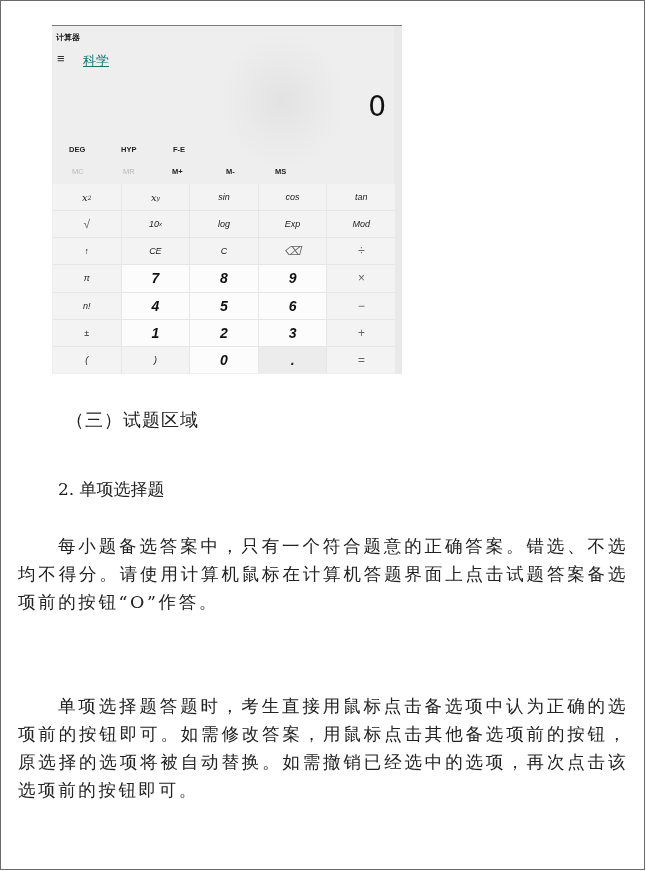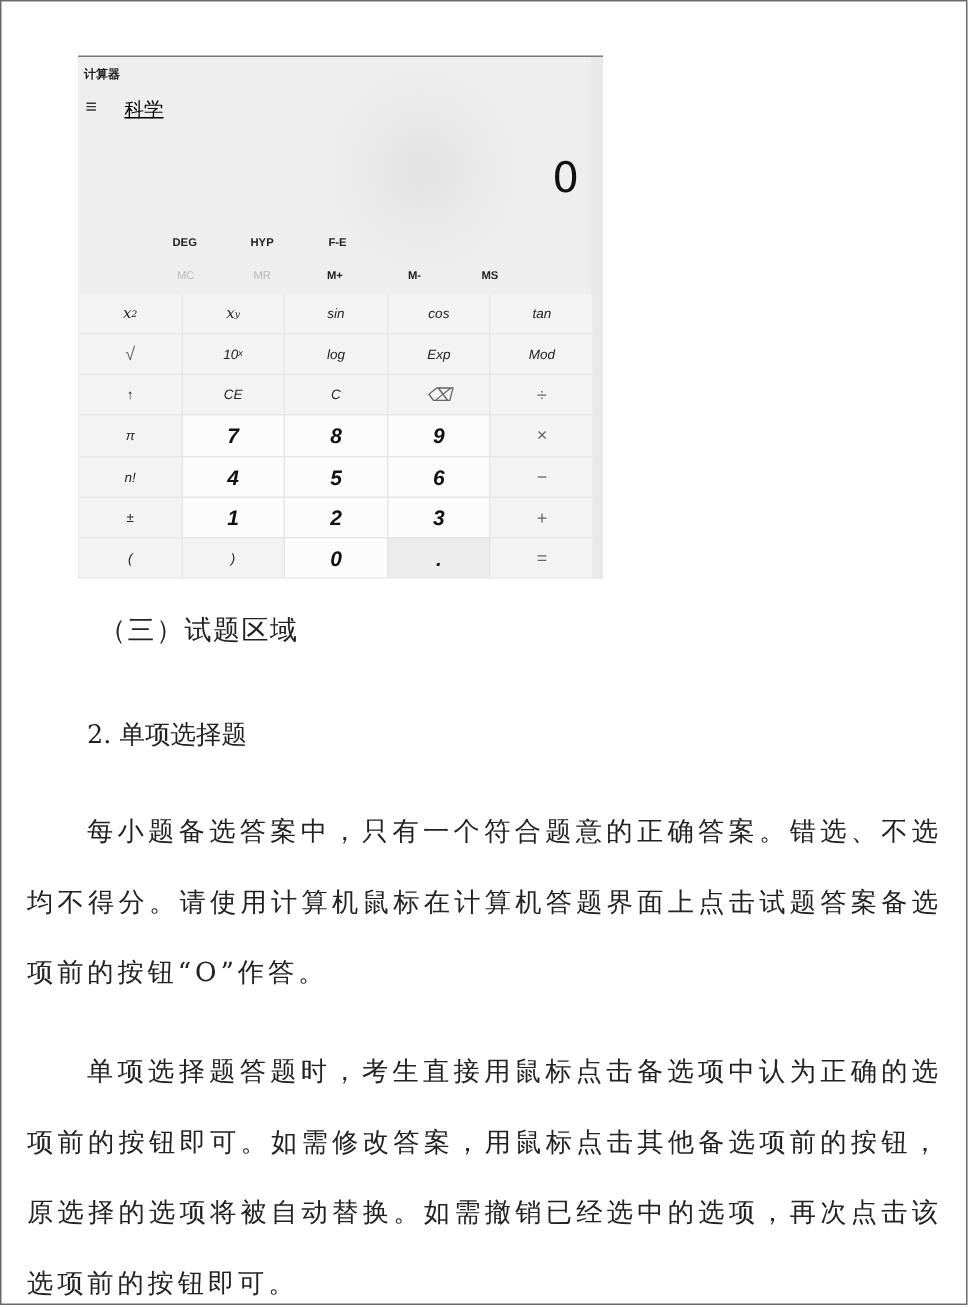--- a/index.html
+++ b/index.html
@@ -6,49 +6,49 @@
   body {
     width: 646px; height: 871px; background: #ffffff; position: relative; overflow: hidden;
     font-family: "DejaVu Sans", sans-serif;
   }
   .page-border {
     position: absolute; left: 0; top: 0; width: 643px; height: 868px;
     border: 1.5px solid #6a6a6a; box-sizing: content-box;
   }
   
   .calc {
-    position: absolute; left: 52px; top: 37px; width: 350px; height: 348px;
+    position: absolute; left: 52px; top: 25px; width: 350px; height: 348px;
     background: #eeeeee; border-top: 1.5px solid #7a7a7a;
     font-family: "Liberation Sans", sans-serif; color: #111;
     overflow: hidden;
   }
   .calc .glow {
     position: absolute; left: 170px; top: 10px; width: 120px; height: 130px;
     background: radial-gradient(ellipse at center, #e2e2e2 0%, #eaeaea 45%, rgba(238,238,238,0) 75%);
   }
   .calc .right-strip {
     position: absolute; right: 0; top: 0; width: 8px; height: 100%; background: #e9e9e9;
   }
   .calc-title {
     position: absolute; left: 4px; top: 6px; font-size: 8px; color: #222; font-weight: bold;
   }
   .calc-menu {
     position: absolute; left: 5px; top: 26px; font-size: 13px; color: #333; line-height: 14px;
   }
   .calc-mode {
-    position: absolute; left: 31px; top: 26px; font-size: 13px; color: #000000; text-decoration: underline;
+    position: absolute; left: 31px; top: 26px; font-size: 13px; color: #0f766e; text-decoration: underline;
   }
   .calc-display {
     position: absolute; right: 16px; top: 64px; font-size: 28px; color: #111;
     font-family: "DejaVu Sans", sans-serif;
   }
   .calc-row-small {
     position: absolute; left: 0; font-size: 7.5px; font-weight: bold; color: #222;
   }
-  .calc-row-small span { position: absolute; top: 0; white-space: nowrap; margin-left: 46px; }
+  .calc-row-small span { position: absolute; top: 0; white-space: nowrap; }
   .calc-row-small .disabled { color: #b8b8b8; font-weight: normal; }
   .keypad {
     position: absolute; left: 1px; top: 158px; width: 342px; height: 189px;
     display: grid; grid-template-columns: repeat(5, 1fr); grid-template-rows: repeat(7, 1fr);
     gap: 1px; background: #e6e6e6;
   }
   .key {
     background: #f3f3f3; display: flex; align-items: center; justify-content: center;
     font-size: 9px; color: #222; cursor: pointer; font-style: italic;
   }
@@ -56,21 +56,21 @@
   .key.op { color: #666; font-size: 12px; }
   .key.dot { background: #ececec; font-size: 14px; font-weight: bold; }
   .key.serif { font-family: "DejaVu Serif", serif; font-style: italic; font-size: 10px; }
   .key sup { font-size: 6px; }
 
   
   .doc { font-family: "DejaVu Serif", serif; color: #222; position: absolute; }
   .section-title { left: 66px; top: 408px; font-size: 18px; letter-spacing: 1px; text-align: center; }
   .subsection { left: 58px; top: 478px; font-size: 17px; }
   .para {
-    left: 18px; width: 610px; font-size: 17.5px; line-height: 47px; letter-spacing: 2.6px;
+    left: 18px; width: 610px; font-size: 17.5px; line-height: 28px; letter-spacing: 2.6px;
     text-indent: 40px; text-align: justify;
   }
   .para1 { top: 532px; }
   .para2 { top: 692px; }
 </style>
 </head>
 <body>
 
 <div class="page-border"></div>
 

